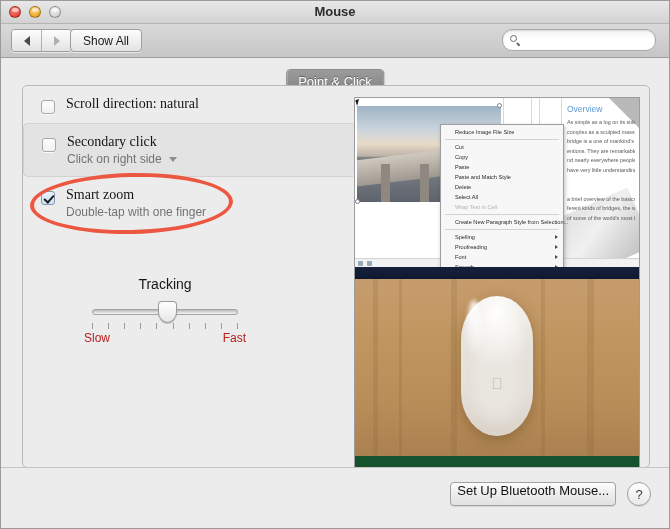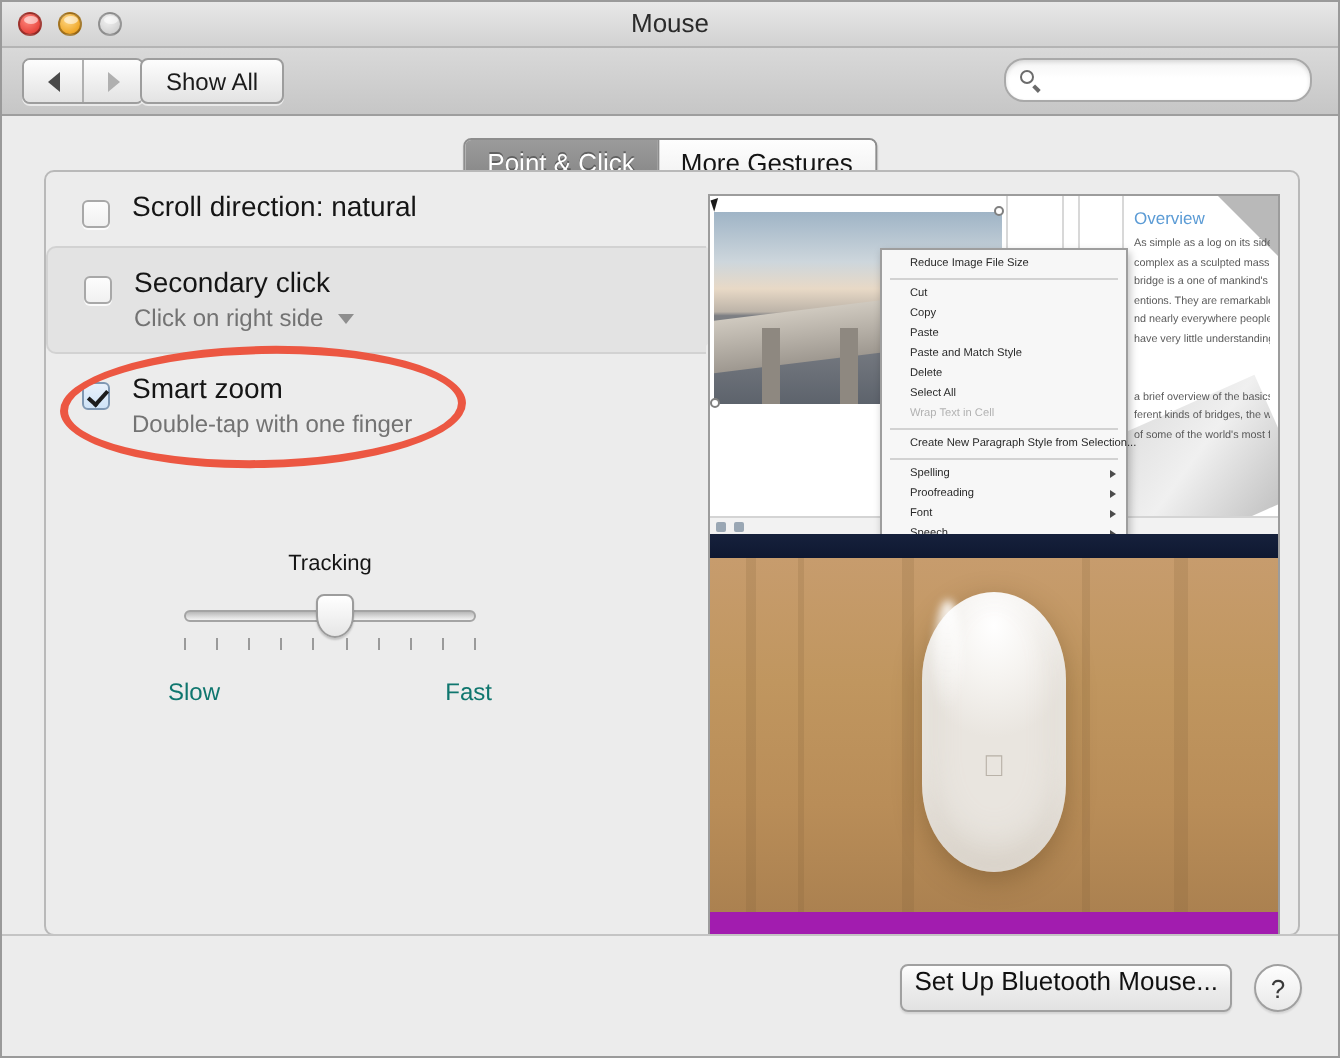--- a/index.html
+++ b/index.html
@@ -41,21 +41,21 @@
     width: 7px; height: 4px; border-radius: 50%;
     background: rgba(255,255,255,0.55);
   }
   .light.close  { background: radial-gradient(circle at 40% 30%, #ff8a80, #e8473f 70%, #b7312b); }
   .light.min    { background: radial-gradient(circle at 40% 30%, #ffd98a, #f0a829 70%, #c07d15); }
   .light.zoom   { background: radial-gradient(circle at 40% 30%, #f2f2f2, #d3d3d3 70%, #b6b6b6); }
   #window-title {
     position: absolute; left: 0; right: 0; top: 3px;
     text-align: center;
     font-size: 13px; color: #2b2b2b;
-    font-weight: normal;
+    font-weight: bold;
   }
 
   
   #toolbar {
     position: relative;
     height: 33px;
     background: linear-gradient(to bottom, #d9d9d9 0%, #c6c6c6 100%);
     border-bottom: 1px solid #9e9e9e;
   }
   #nav-group {
@@ -210,20 +210,21 @@
     left: 4px; top: 1px;
     width: 4px; height: 8px;
     border: solid #1d1d1d;
     border-width: 0 2px 2px 0;
     transform: rotate(42deg);
   }
   .option-text { margin-left: 11px; }
   .option-title {
     font-size: 14px; color: #151515;
     line-height: 17px;
+    font-family: Liberation Serif, serif;
   }
   .option-sub {
     font-size: 12px; color: #737373;
     line-height: 16px; margin-top: 1px;
     display: flex; align-items: center;
   }
   .dropdown-caret {
     display: inline-block;
     margin-left: 7px;
     width: 0; height: 0;
@@ -244,21 +245,21 @@
   }
 
   
   #tracking {
     position: absolute;
     left: 0; top: 190px;
     width: 284px;
     text-align: center;
   }
   #tracking-label {
-    font-size: 11px; color: #151515;
+    font-size: 14px; color: #151515;
     margin-bottom: 13px;
   }
   #slider-wrap {
     position: relative;
     width: 146px; margin: 0 auto;
     height: 14px;
   }
   #slider-track {
     position: absolute; left: 0; right: 0; top: 4px;
     height: 6px;
@@ -286,34 +287,34 @@
     position: absolute; top: 0;
     width: 1px; height: 6px;
     background: #9a9a9a;
   }
   #slider-labels {
     position: relative;
     width: 170px; margin: 1px auto 0;
     height: 16px;
   }
   #slider-labels span {
-    position: absolute; top: 12px;
-    font-size: 12px; color: #0f766e;
+    position: absolute; top: 0;
+    font-size: 12px; color: #b91c1c;
   }
   #label-slow { left: 4px; }
   #label-fast { right: 4px; }
 
   
   #preview {
     position: absolute;
     left: 331px; top: 11px;
     width: 286px; height: 374px;
     border: 1px solid #9c9c9c;
     box-sizing: border-box;
-    background: #a21caf;
+    background: #14532d;
     overflow: hidden;
   }
   #preview-top {
     position: relative;
     height: 169px;
     background: #ffffff;
     overflow: hidden;
   }
   
   #doc-photo {
@@ -557,23 +558,20 @@
     <div id="search-field">
       <span id="search-icon"></span>
       <input id="search-input" type="text" placeholder="" style="">
     </div>
   </div>
 
   <div id="tabs-row">
     <div id="tabs">
       <div class="tab selected">
         <span>Point &amp; Click</span>
-      </div>
-      <div class="tab unselected">
-        <span>More Gestures</span>
       </div>
     </div>
   </div>
 
   <div id="content-panel">
 
     <div id="options">
 
       <div class="option-row">
         <div class="checkbox off"></div>

